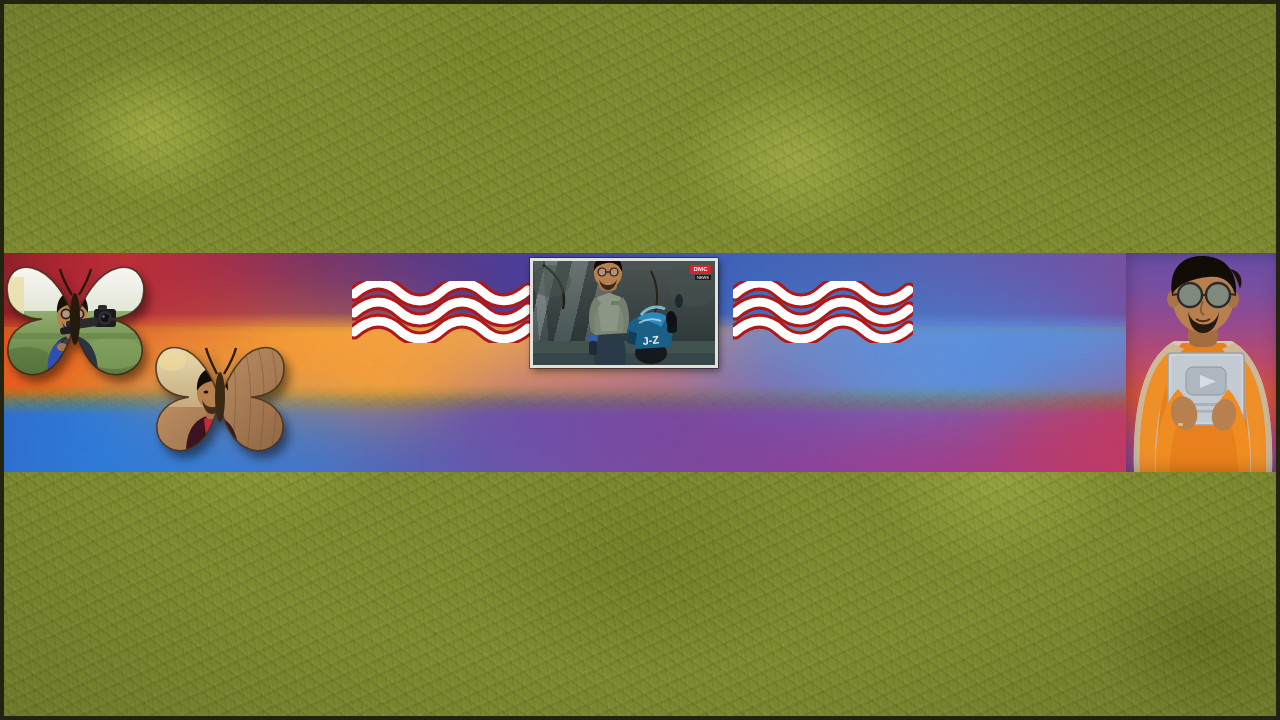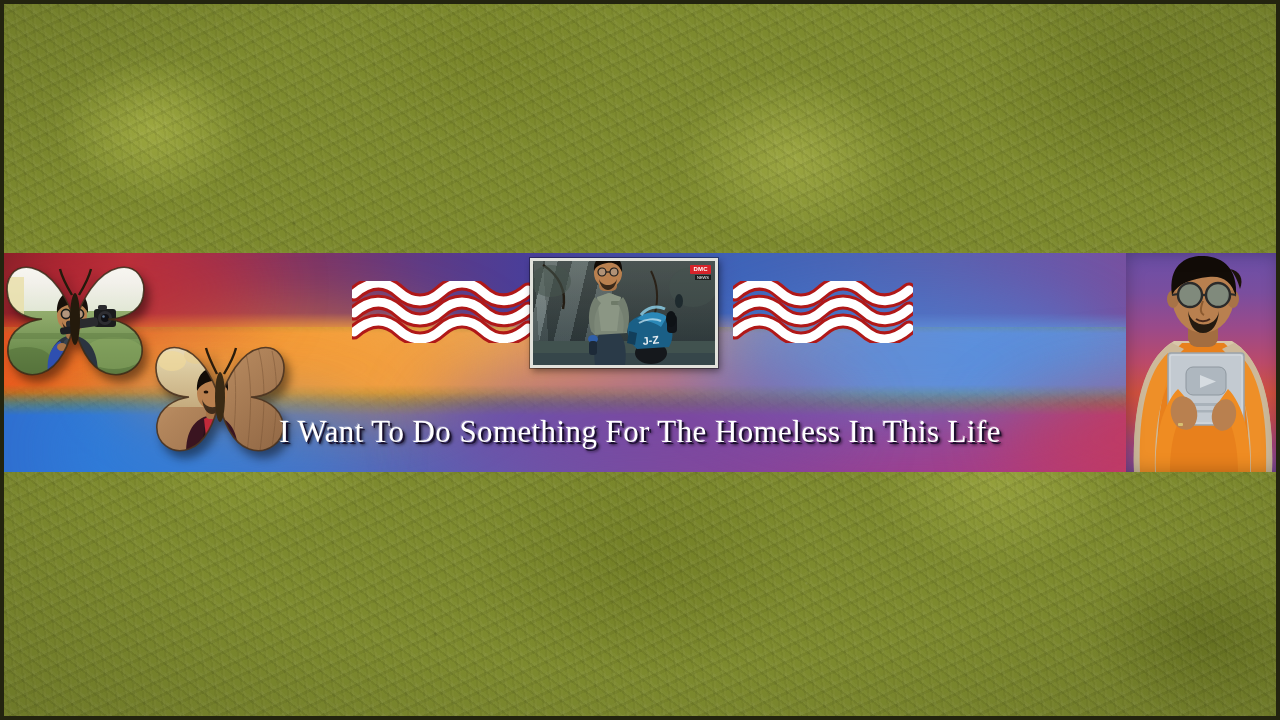--- a/index.html
+++ b/index.html
@@ -387,17 +387,16 @@
 
         <ellipse cx="146" cy="40" rx="4" ry="7" fill="#1e2a2e"></ellipse>
       </svg>
 
       <div class="logo-badge">DMC</div>
       <div class="logo-sub">NEWS</div>
     </div>
 
   </div>
 
-  <div id="headline">I Want To Do Something For The Homeless In This Life</div>
 
   <div class="frame-edge"></div>
 
 </div>
 
 </body></html>

